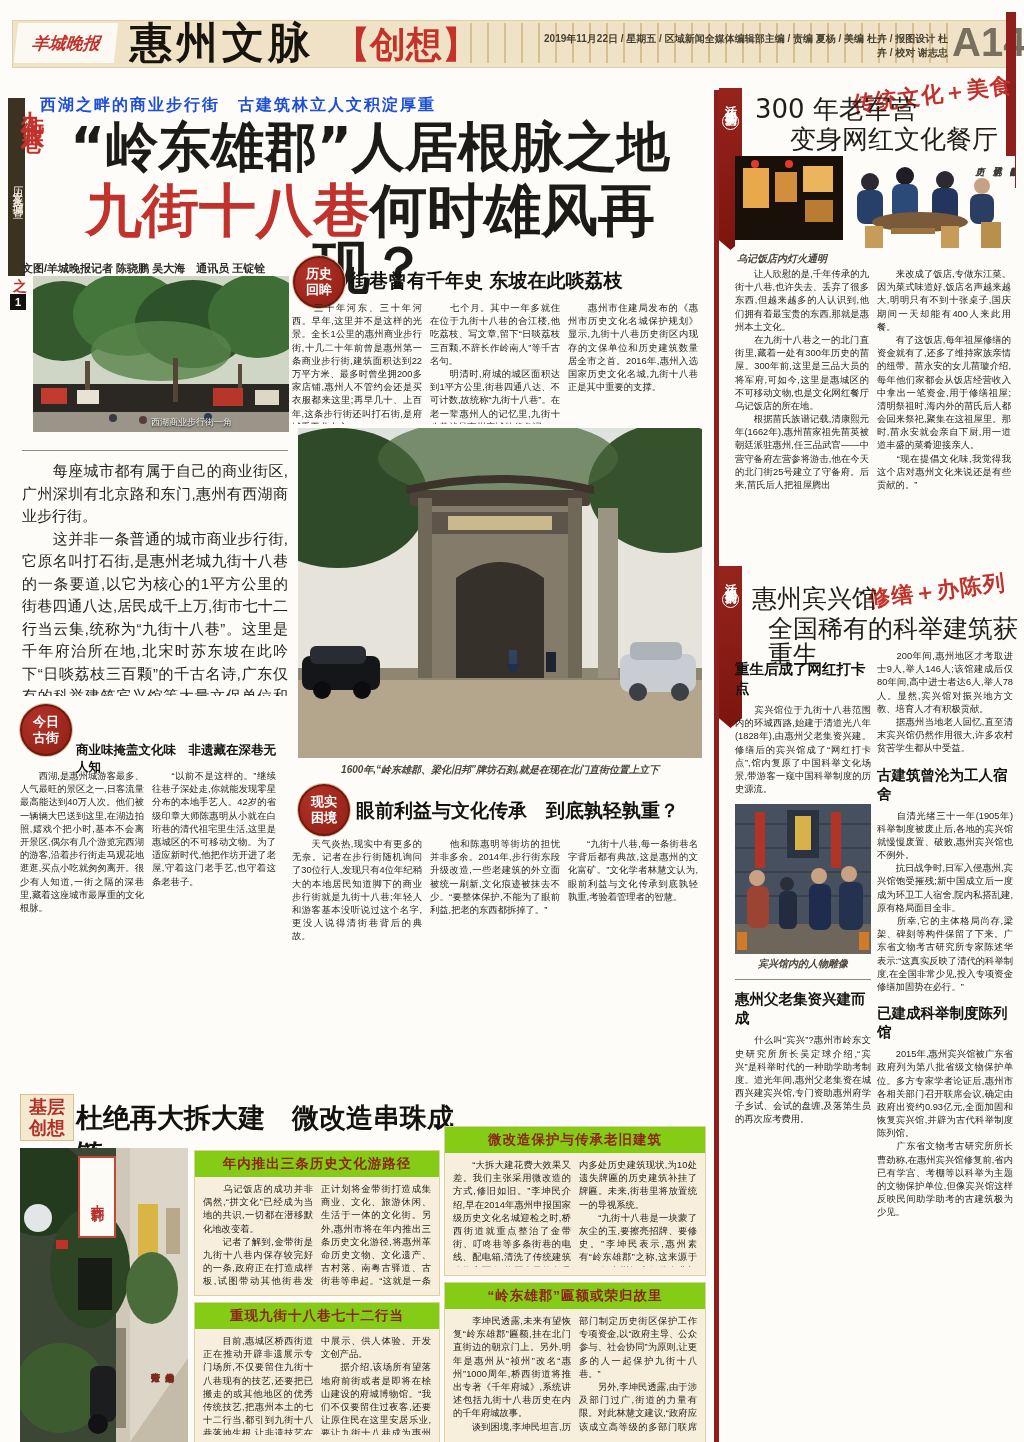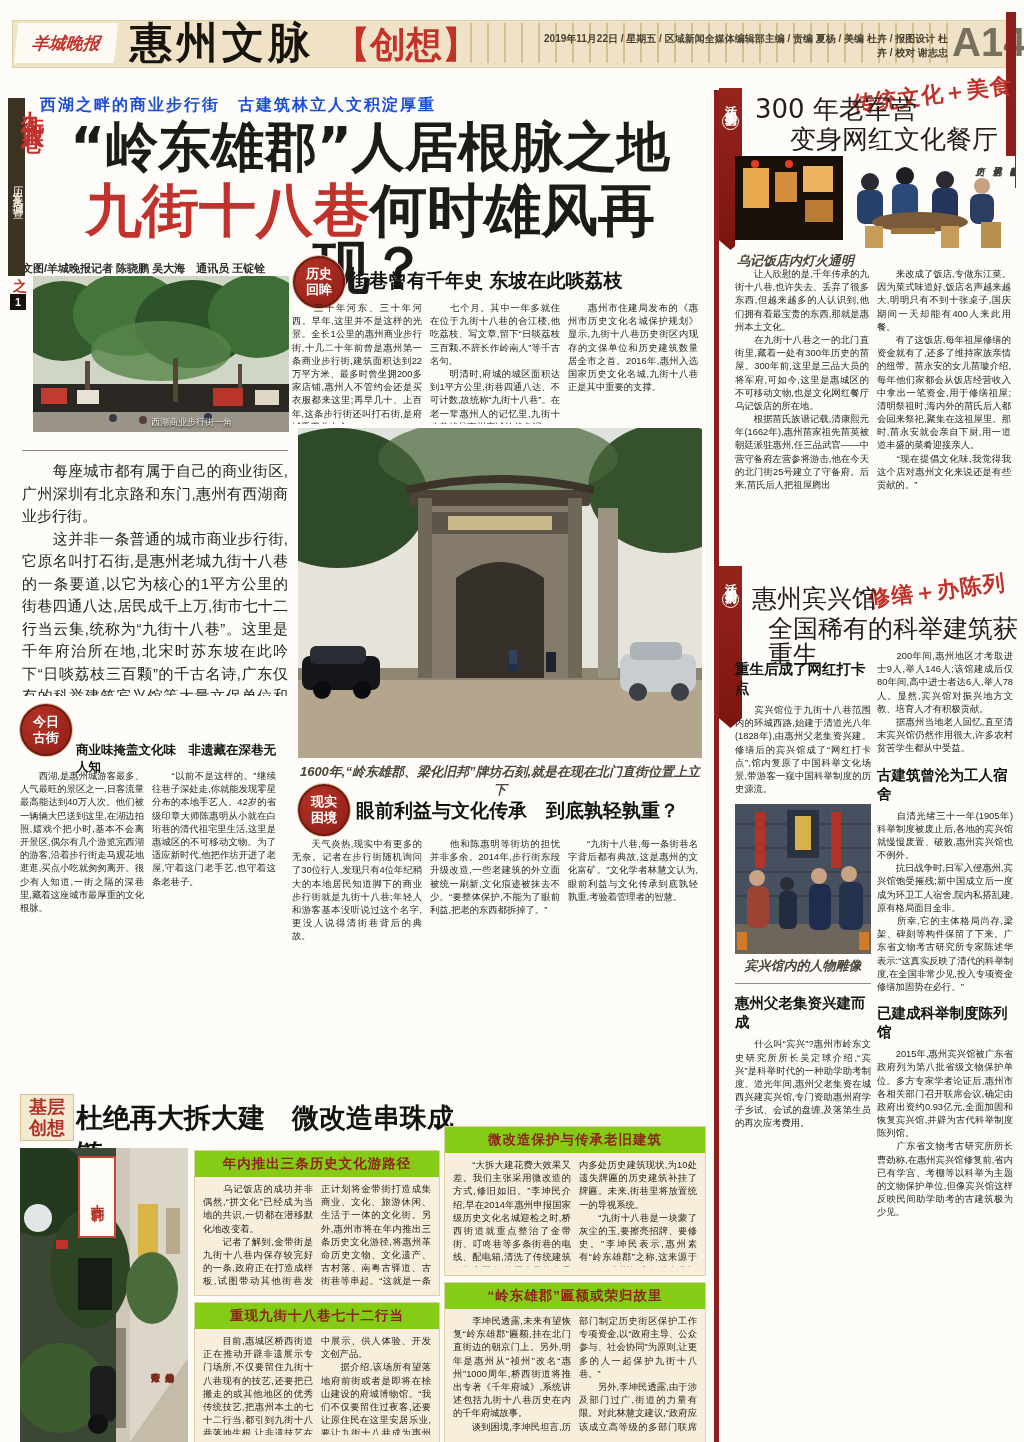--- a/index.html
+++ b/index.html
@@ -29,21 +29,21 @@
   .red{color:#c0322b;}
   .byline{font-size:11px;font-weight:bold;color:#2b2b2b;}
   
   .seal{border-radius:50%;background:radial-gradient(circle at 35% 30%,#b23227,#8f1f16);color:#fff;
         font-weight:bold;font-size:13px;line-height:1.2;display:flex;align-items:center;justify-content:center;
         text-align:center;white-space:pre-line;border:2px solid #741710;box-shadow:0 0 0 1px #d8c49a;}
   .sechead{font-weight:900;color:#14120f;font-family:"DejaVu Sans",sans-serif;}
   
   .btxt{font-size:15px;line-height:1.5;text-align:justify;white-space:pre-line;color:#26241f;overflow:hidden;}
   .btxt-s{font-size:9.3px;line-height:1.42;text-align:justify;white-space:pre-line;color:#26241f;overflow:hidden;}
-  .cap{font-size:13px;font-style:italic;color:#4c463c;font-weight:bold;}
+  .cap{font-size:10px;font-style:italic;color:#4c463c;font-weight:bold;}
   .cap-center{text-align:center;}
   .photo{overflow:hidden;background:#ddd;}
   .photo svg{display:block;}
   .overlay-cap{position:absolute;color:#f5f5f0;font-size:9px;text-shadow:0 1px 2px #000;}
   .hrline{border-top:1px solid #8f8b80;}
   
   .tanbox{background:#f7efdc;border:1px solid #e0cf9f;}
   .tanbox .bhead{background:#84cc16;color:#8e2518;font-weight:900;font-size:13.5px;text-align:center;
                  padding:4px 0;letter-spacing:1px;}
   .tanbox .bcols{display:flex;gap:8px;padding:6px 8px;}

